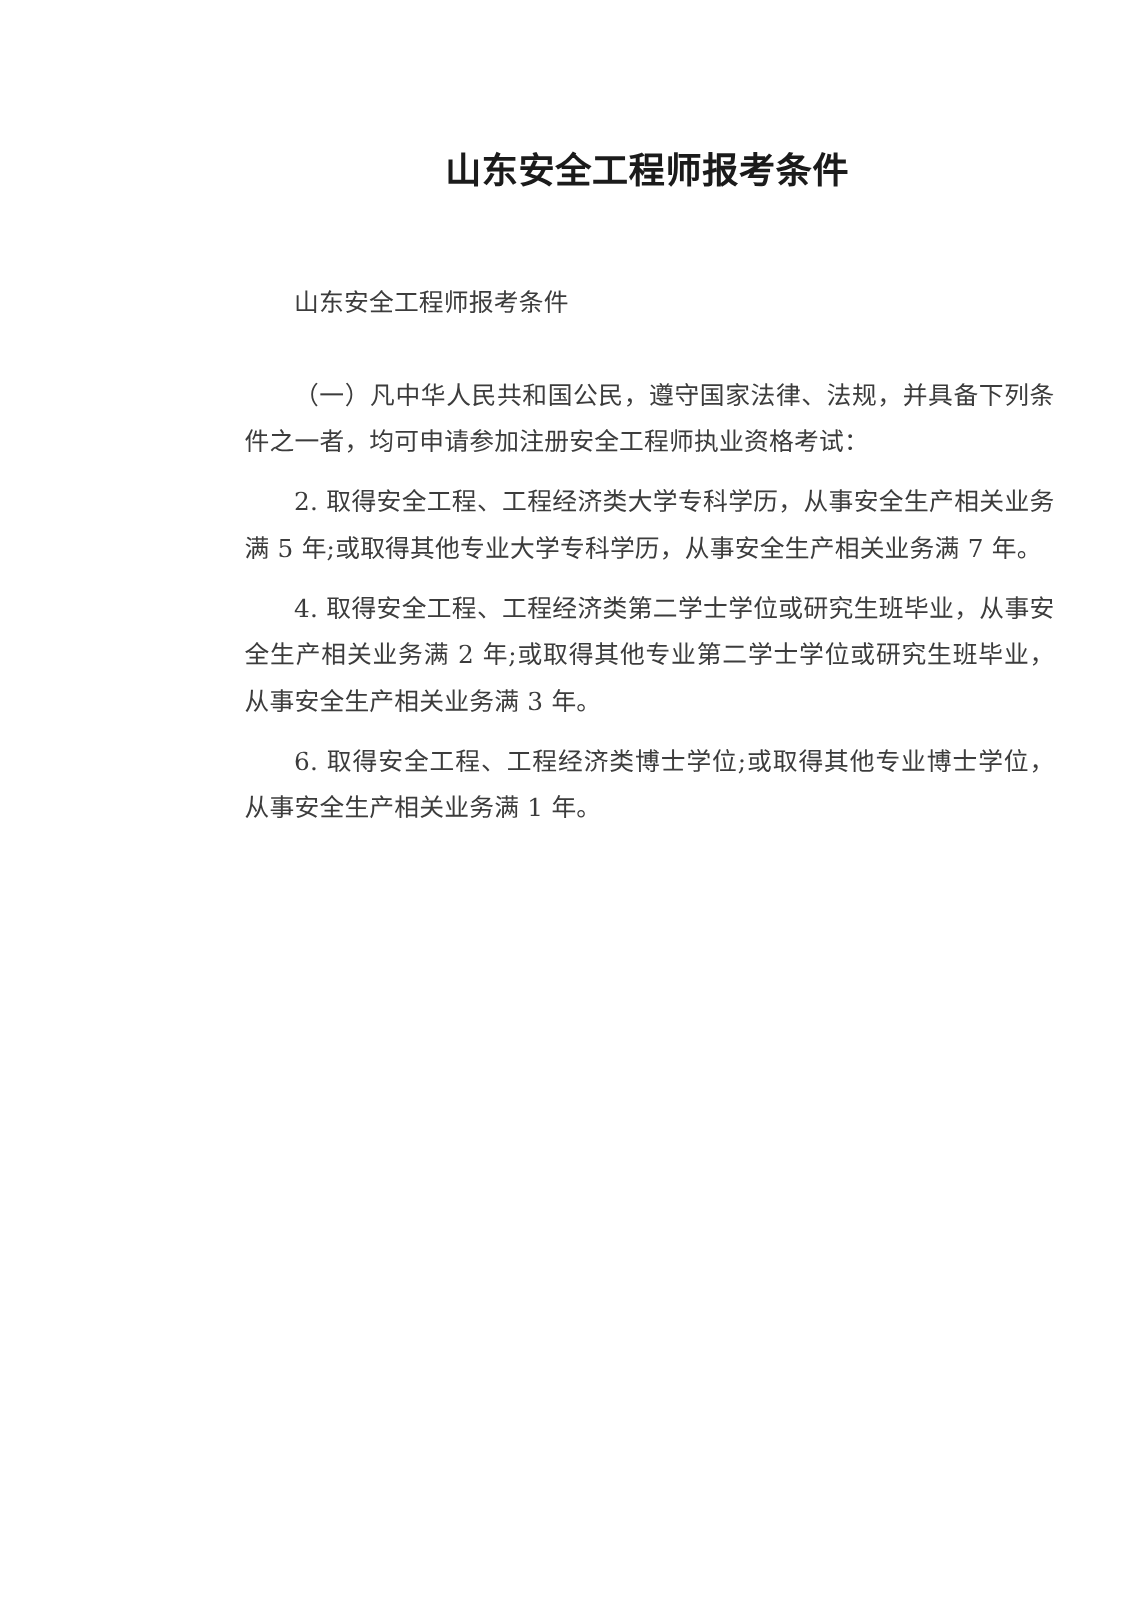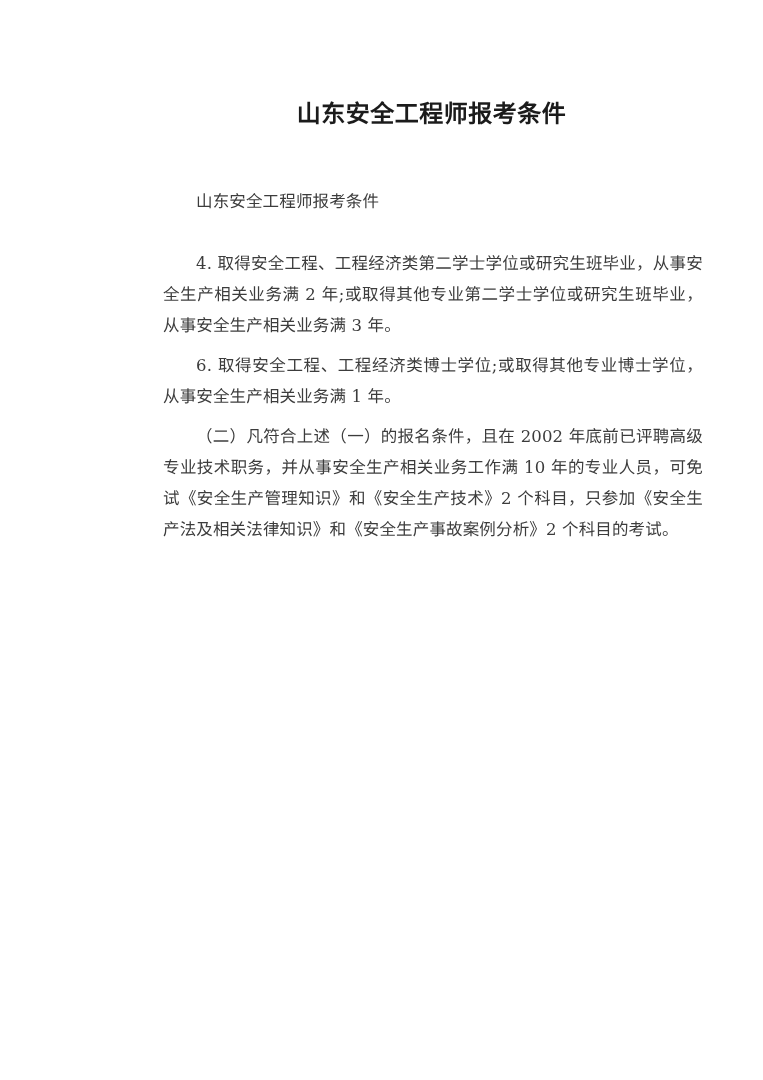--- a/index.html
+++ b/index.html
@@ -65,26 +65,27 @@
 <body>
 
 <div class="page">
 
   <h1 class="doc-title">山东安全工程师报考条件</h1>
 
   <div class="body-block">
 
     <p class="para lead">山东安全工程师报考条件</p>
 
+    <p class="para">（一）凡中华人民共和国公民，遵守国家法律、法规，并具备下列条件之一者，均可申请参加注册安全工程师执业资格考试：</p>
 
 
+    <p class="para">2. 取得安全工程、工程经济类大学专科学历，从事安全生产相关业务满 5 年;或取得其他专业大学专科学历，从事安全生产相关业务满 7 年。</p>
 
 
     <p class="para">4. 取得安全工程、工程经济类第二学士学位或研究生班毕业，从事安全生产相关业务满 2 年;或取得其他专业第二学士学位或研究生班毕业，从事安全生产相关业务满 3 年。</p>
 
 
     <p class="para">6. 取得安全工程、工程经济类博士学位;或取得其他专业博士学位，从事安全生产相关业务满 1 年。</p>
 
-    <p class="para">（二）凡符合上述（一）的报名条件，且在 2002 年底前已评聘高级专业技术职务，并从事安全生产相关业务工作满 10 年的专业人员，可免试《安全生产管理知识》和《安全生产技术》2 个科目，只参加《安全生产法及相关法律知识》和《安全生产事故案例分析》2 个科目的考试。</p>
 
   </div>
 
 </div>
 
 </body></html>

